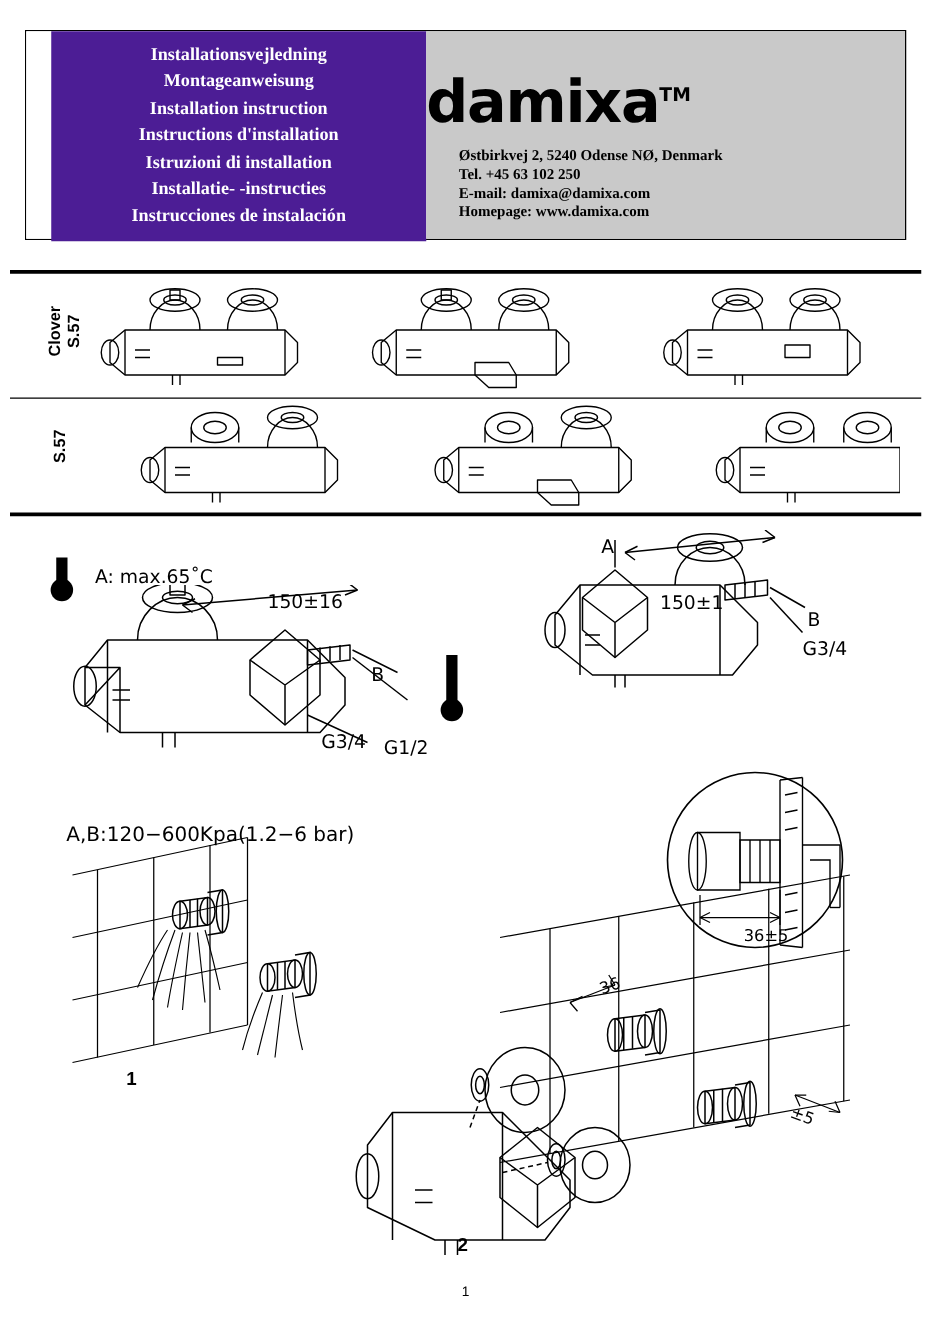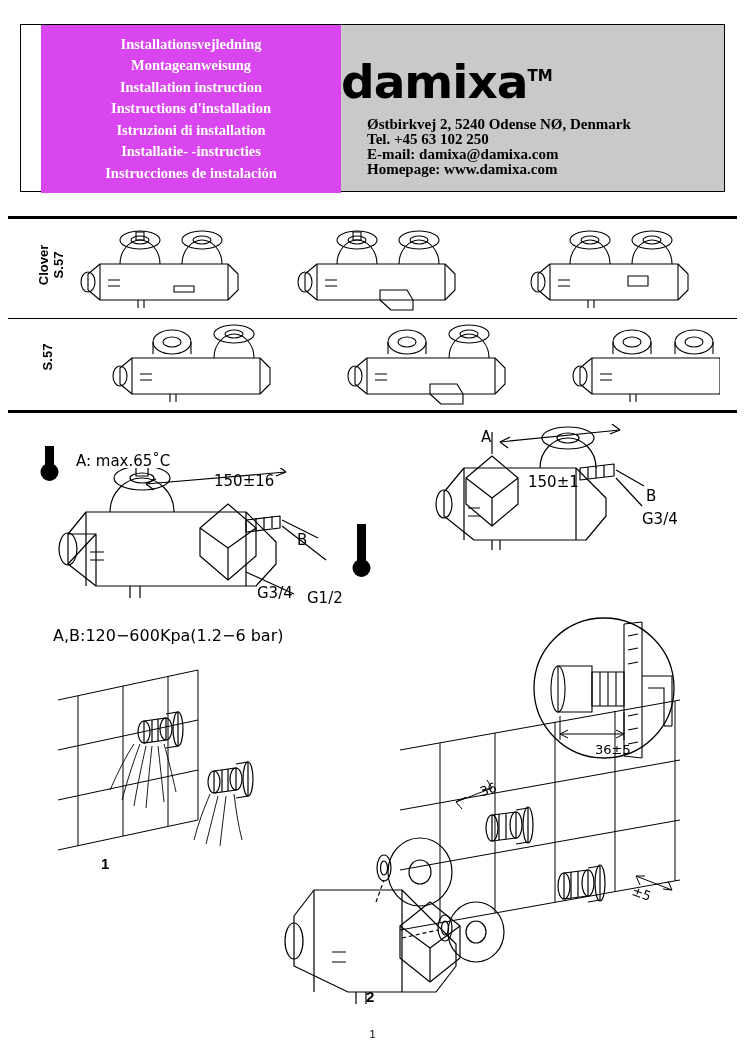--- a/index.html
+++ b/index.html
@@ -37,21 +37,21 @@
     width: 320px;
     background: #ffffff;
     position: relative;
   }
   .lang-box {
     position: absolute;
     left: 20px;
     top: 0px;
     width: 300px;
     height: 168px;
-    background: #d946ef;
+    background: #4c1d95;
     color: #fff;
     display: flex;
     flex-direction: column;
     align-items: center;
     justify-content: center;
     padding: 0 6px;
     box-sizing: border-box;
   }
   .lang-box div {
     font-weight: bold;
@@ -78,21 +78,21 @@
   }
   .brand .tm {
     font-size: 15px;
     vertical-align: super;
     letter-spacing: 0;
   }
   .addr {
     position: absolute;
     left: 26px;
     top: 92px;
-    font-size: 15px;
+    font-size: 12px;
     font-weight: bold;
     line-height: 15px;
   }
 
   
   .subrow {
     position: absolute;
     left: 20px;
     top: 194px;
     width: 705px;
@@ -372,21 +372,21 @@
       <path d="M186,46 L214,62"></path>
 
       <path d="M186,54 L212,82"></path>
     </g>
   </svg>
   <div class="txt" style="left:481px; top:428px;">A</div>
   <div class="txt" style="left:528px; top:473px;">150±1</div>
   <div class="txt" style="left:646px; top:487px;">B</div>
   <div class="txt" style="left:642px; top:510px;">G3/4</div>
 
-  <div class="txt" style="left:53px; top:626px; font-size:16px;">A,B:120−600Kpa(1.2−6 bar)</div>
+  <div class="txt" style="left:53px; top:658px; font-size:16px;">A,B:120−600Kpa(1.2−6 bar)</div>
 
   <svg style="position:absolute; left:48px; top:660px;" width="240" height="200" viewBox="0 0 240 200">
     <g fill="none" stroke="#000" stroke-width="1">
 
       <path d="M10,40 L150,10 M10,90 L150,60 M10,140 L150,110 M10,190 L150,160"></path>
       <path d="M30,36 L30,186 M75,26 L75,176 M120,16 L120,166 M150,10 L150,160"></path>
 
       <g stroke-width="1.2">
         <ellipse cx="96" cy="72" rx="6" ry="11"></ellipse>
         <path d="M96,61 L118,58 L118,80 L96,83 Z"></path>

